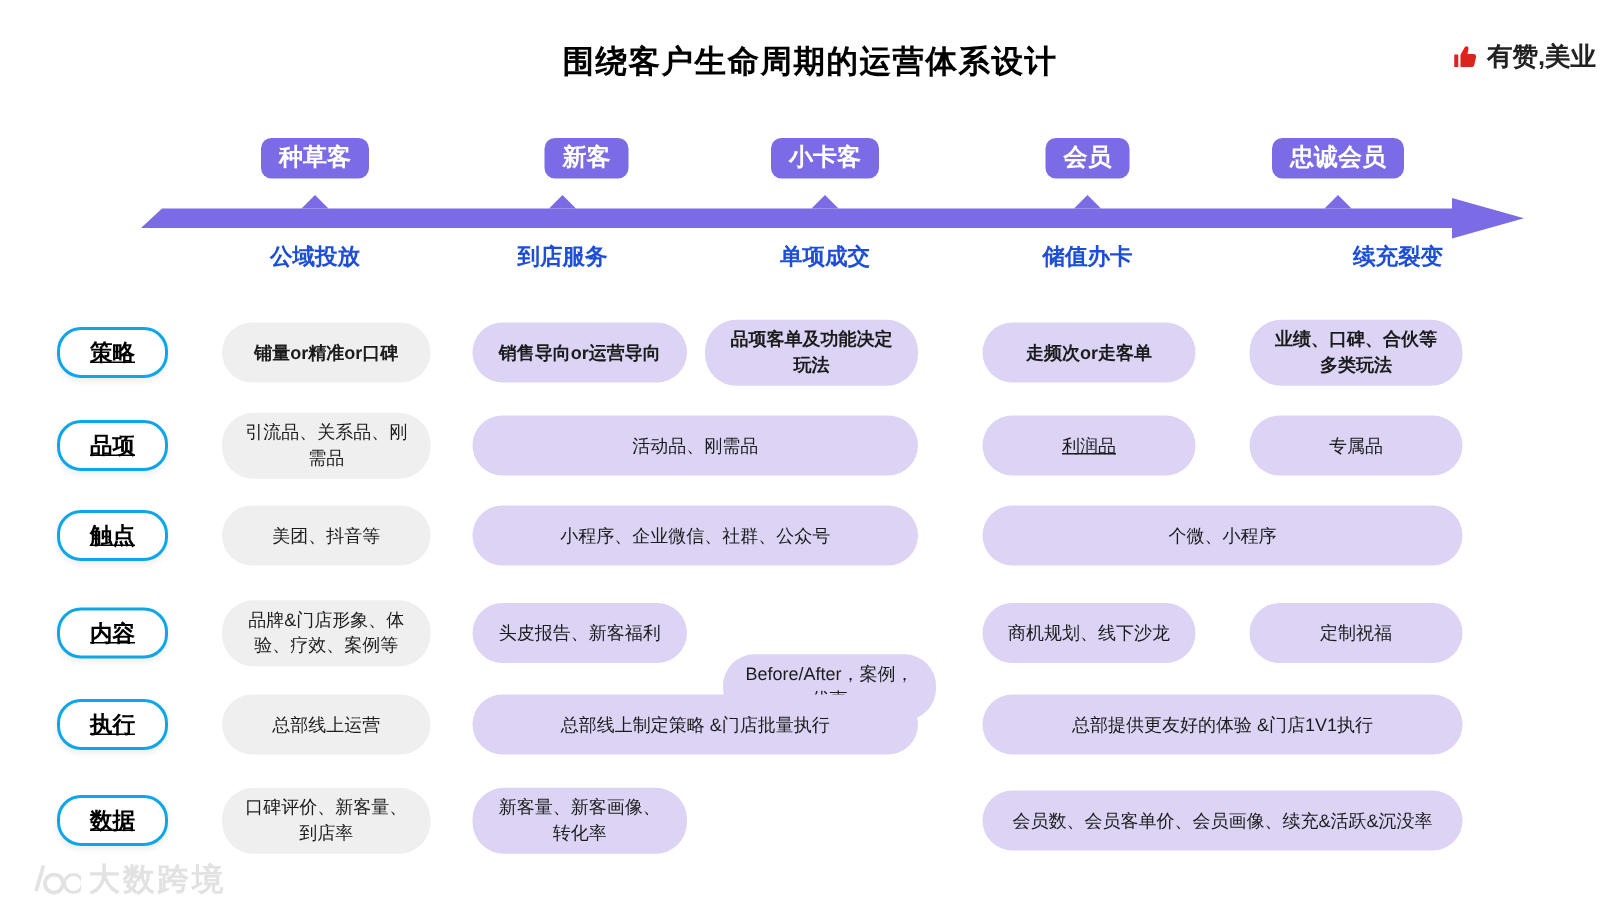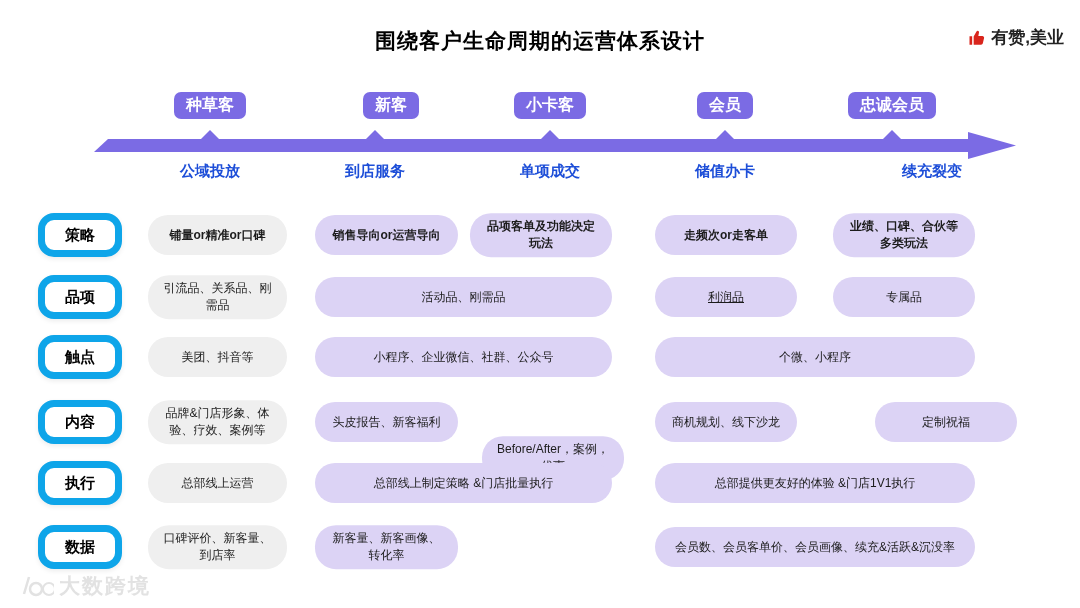--- a/index.html
+++ b/index.html
@@ -12,22 +12,22 @@
   .brand svg{display:block;}
   .stage-badge{position:absolute;top:92px;transform:translateX(-50%);
          background:var(--accent,#7b6be4);color:#fff;font-size:16px;font-weight:700;
          padding:3px 12px;border-radius:7px;white-space:nowrap;}
   .phase-label{position:absolute;top:162px;transform:translateX(-50%);
          font-size:15px;font-weight:700;color:#1d4ed8;white-space:nowrap;}
   .timeline-arrow{position:absolute;left:92px;top:126px;}
   .row-band{position:absolute;left:0;width:1080px;height:48px;}
   .row-label{position:absolute;left:38px;top:50%;transform:translateY(-50%);
          width:70px;height:30px;display:flex;align-items:center;justify-content:center;
-         background:#fff;border:7px solid #0ea5e9;border-radius:16px;
-         box-shadow:0 2px 5px rgba(0,0,0,.08);font-size:15px;font-weight:700;color:#000;}
+         background:#fff;border:2px solid #0ea5e9;border-radius:16px;
+         box-shadow:0 2px 5px rgba(0,0,0,.08);font-size:15px;font-weight:700;color:#000;text-decoration:underline;}
   .cell{position:absolute;top:50%;transform:translateY(-50%);min-height:40px;box-sizing:border-box;
          display:flex;align-items:center;justify-content:center;text-align:center;
          font-size:12px;line-height:1.4;padding:5px 14px;border-radius:21px;color:#1c1c1c;}
   .cell.purple{background:var(--pill-purple,#dcd3f5);}
   .cell.gray{background:var(--pill-gray,#efefef);}
   .cell.bold{font-weight:700;}
   .watermark{position:absolute;left:20px;bottom:8px;display:flex;align-items:center;gap:5px;
          color:var(--watermark-gray,#e2e2e2);font-size:21px;font-weight:700;letter-spacing:2px;}
   .watermark svg{display:block;}
 </style>
@@ -90,21 +90,21 @@
         <div class="cell gray" style="left: 148px; width: 139px;">美团、抖音等</div>
         <div class="cell purple" style="left: 315px; width: 297px;">小程序、企业微信、社群、公众号</div>
         <div class="cell purple" style="left: 655px; width: 320px;">个微、小程序</div>
       </div>
       <div class="row-band" style="top: 398px;">
         <div class="row-label">内容</div>
         <div class="cell gray" style="left: 148px; width: 139px;">品牌&amp;门店形象、体验、疗效、案例等</div>
         <div class="cell purple" style="left: 315px; width: 143px;">头皮报告、新客福利</div>
         <div class="cell purple" style="left: 482px; width: 142px; margin-top: 36px;">Before/After，案例，优惠</div>
         <div class="cell purple" style="left: 655px; width: 142px;">商机规划、线下沙龙</div>
-        <div class="cell purple" style="left: 875px; width: 142px; text-align: right;">定制祝福</div>
+        <div class="cell purple" style="left: 833px; width: 142px; text-align: right;">定制祝福</div>
       </div>
       <div class="row-band" style="top: 459px;">
         <div class="row-label">执行</div>
         <div class="cell gray" style="left: 148px; width: 139px;">总部线上运营</div>
         <div class="cell purple" style="left: 315px; width: 297px;">总部线上制定策略 &amp;门店批量执行</div>
         <div class="cell purple" style="left: 655px; width: 320px;">总部提供更友好的体验 &amp;门店1V1执行</div>
       </div>
       <div class="row-band" style="top: 523px; padding-left: 32px;">
         <div class="row-label">数据</div>
         <div class="cell gray" style="left: 148px; width: 139px;">口碑评价、新客量、到店率</div>

